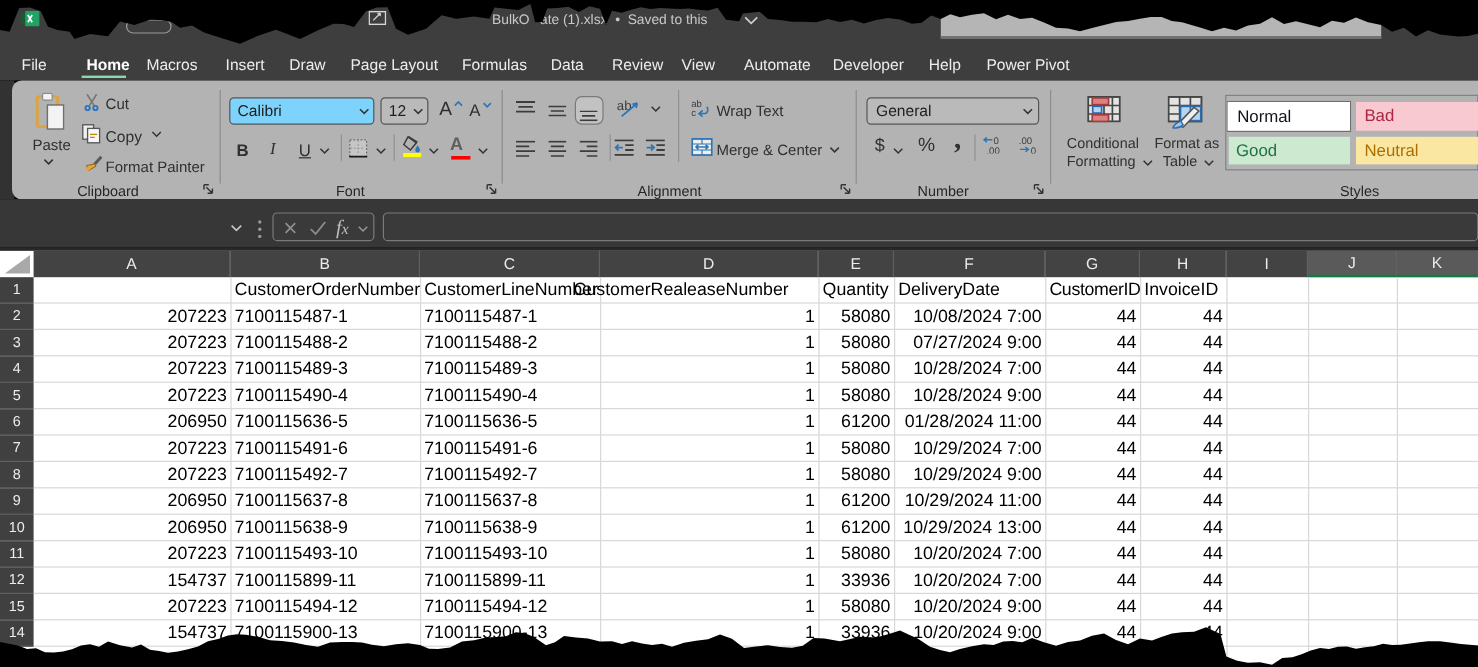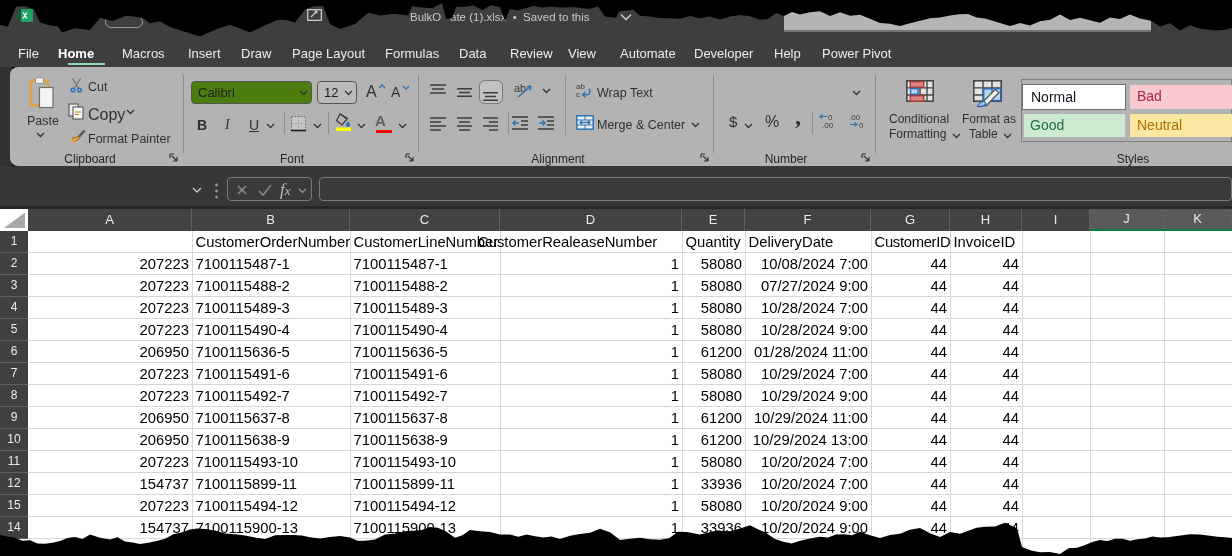--- a/index.html
+++ b/index.html
@@ -32,21 +32,21 @@
 .gridh{position:absolute;left:28px;width:1204px;height:1px;background:#d8d8d8}
 </style></head>
 <body>
 <div id="stage">
   <div class="abs" id="titlebar"></div>
   <div class="abs" id="searchrem"></div>
   <div class="abs ttxt" style="left:410px">BulkO</div>
   <div class="abs ttxt" style="left:450px">ate (1).xlsx &nbsp;•&nbsp; Saved to this</div>
 
   <div class="tab" style="left:18px">File</div>
-  <div class="tab" style="left:58px;font-weight:bold;color:#fff">Home</div>
+  <div class="tab" style="left:72px;font-weight:bold;color:#fff">Home</div>
   <div class="tab" style="left:122px">Macros</div>
   <div class="tab" style="left:188px">Insert</div>
   <div class="tab" style="left:241px">Draw</div>
   <div class="tab" style="left:292px">Page Layout</div>
   <div class="tab" style="left:385px">Formulas</div>
   <div class="tab" style="left:459px">Data</div>
   <div class="tab" style="left:510px">Review</div>
   <div class="tab" style="left:568px">View</div>
   <div class="tab" style="left:620px">Automate</div>
   <div class="tab" style="left:694px">Developer</div>
@@ -93,33 +93,33 @@
     <circle cx="3" cy="12" r="1.8" fill="none" stroke="#2e75b6" stroke-width="1.6"></circle>
     <circle cx="9.5" cy="12" r="1.8" fill="none" stroke="#2e75b6" stroke-width="1.6"></circle>
   </svg>
   <div class="abs dk" style="left:88px;top:80px;font-size:12.5px">Cut</div>
 
   <svg class="abs" style="left:68px;top:103px" width="17" height="17" viewBox="0 0 17 17">
     <rect x="1" y="1" width="9" height="12" fill="#efefef" stroke="#555" stroke-width="1.1"></rect>
     <rect x="5" y="4" width="10" height="12" fill="#f7f7f7" stroke="#555" stroke-width="1.1"></rect>
     <path d="M7,9 h6 M7,11.5 h4" stroke="#b58d00" stroke-width="1"></path>
   </svg>
-  <div class="abs dk" style="left:88px;top:106px;font-size:16px">Copy</div>
+  <div class="abs dk" style="left:88px;top:106px;font-size:13px">Copy</div>
   <svg class="abs" style="left:126px;top:109px" width="9" height="6" viewBox="0 0 9 6">
       <path d="M1,1 L4.5,4.5 L8,1" stroke="#333" stroke-width="1.3" fill="none"></path>
     </svg>
 
   <svg class="abs" style="left:69px;top:129px" width="17" height="16" viewBox="0 0 17 16">
     <path d="M8.5,7.5 L14.5,0.8 L16.4,2.4 L11,8.6 Z" fill="#5a5a5a"></path>
     <path d="M3,9 L10,7.6 L11,9.5 L5,13 Z" fill="#e8a33d" stroke="#8a6312" stroke-width="0.8"></path>
     <path d="M2,13 C3,10.5 4,10 5,9.5 L6.5,12 C5,13 4,13.5 2,13 Z" fill="#e8a33d"></path>
   </svg>
   <div class="abs dk" style="left:88px;top:132px;font-size:12.5px">Format Painter</div>
 
-  <div class="abs" style="left:191px;top:81px;width:121px;height:23px;border:1px solid #555;border-radius:4px;background:#4d7c0f;color:#1e1e1e;font-size:13px;line-height:21px;padding-left:6px">Calibri</div>
+  <div class="abs" style="left:191px;top:81px;width:121px;height:23px;border:1px solid #555;border-radius:4px;background:#7dd3fc;color:#1e1e1e;font-size:13px;line-height:21px;padding-left:6px">Calibri</div>
   <svg class="abs" style="left:299px;top:90px" width="9" height="6" viewBox="0 0 9 6">
       <path d="M1,1 L4.5,4.5 L8,1" stroke="#333" stroke-width="1.3" fill="none"></path>
     </svg>
   <div class="abs" style="left:317px;top:81px;width:40px;height:23px;border:1px solid #555;border-radius:4px;background:#bababa;color:#1e1e1e;font-size:13px;line-height:21px;padding-left:6px">12</div>
   <svg class="abs" style="left:344px;top:90px" width="9" height="6" viewBox="0 0 9 6">
       <path d="M1,1 L4.5,4.5 L8,1" stroke="#333" stroke-width="1.3" fill="none"></path>
     </svg>
   <div class="abs dk" style="left:366px;top:83px;font-size:16px">A</div>
   <svg class="abs" style="left:378px;top:84px" width="8" height="5" viewBox="0 0 8 5">
       <path d="M1,4 L4,1 L7,4" stroke="#2e75b6" stroke-width="1.4" fill="none"></path>
@@ -205,20 +205,21 @@
   <svg class="abs" style="left:576px;top:115px" width="18" height="15" viewBox="0 0 18 15">
     <rect x="0.8" y="0.8" width="16.4" height="13.4" fill="#eee" stroke="#2e75b6" stroke-width="1.5"></rect>
     <path d="M1,5 h16 M1,10 h16 M9,1 v4 M9,10 v4" stroke="#2e75b6" stroke-width="1"></path>
     <path d="M4,7.5 h10 M6,5.5 L4,7.5 L6,9.5 M12,5.5 L14,7.5 L12,9.5" stroke="#2e75b6" stroke-width="1.3" fill="none"></path>
   </svg>
   <div class="abs dk" style="left:597px;top:118px;font-size:12.5px">Merge &amp; Center</div>
   <svg class="abs" style="left:691px;top:122px" width="9" height="6" viewBox="0 0 9 6">
       <path d="M1,1 L4.5,4.5 L8,1" stroke="#333" stroke-width="1.3" fill="none"></path>
     </svg>
 
+  <div class="abs" style="left:722px;top:81px;width:144px;height:23px;border:1px solid #555;border-radius:4px;background:#bababa;color:#1e1e1e;font-size:13px;line-height:21px;padding-left:7px">General</div>
   <svg class="abs" style="left:852px;top:90px" width="9" height="6" viewBox="0 0 9 6">
       <path d="M1,1 L4.5,4.5 L8,1" stroke="#333" stroke-width="1.3" fill="none"></path>
     </svg>
   <div class="abs dk" style="left:729px;top:113px;font-size:15px">$</div>
   <svg class="abs" style="left:744px;top:123px" width="9" height="6" viewBox="0 0 9 6">
       <path d="M1,1 L4.5,4.5 L8,1" stroke="#333" stroke-width="1.3" fill="none"></path>
     </svg>
   <div class="abs dk" style="left:765px;top:113px;font-size:16px">%</div>
   <div class="abs dk" style="left:795px;top:103px;font-size:24px;font-weight:bold;font-family:'Liberation Serif',serif">,</div>
   <div class="abs" style="left:812px;top:112px;width:1px;height:22px;background:#919191"></div>

